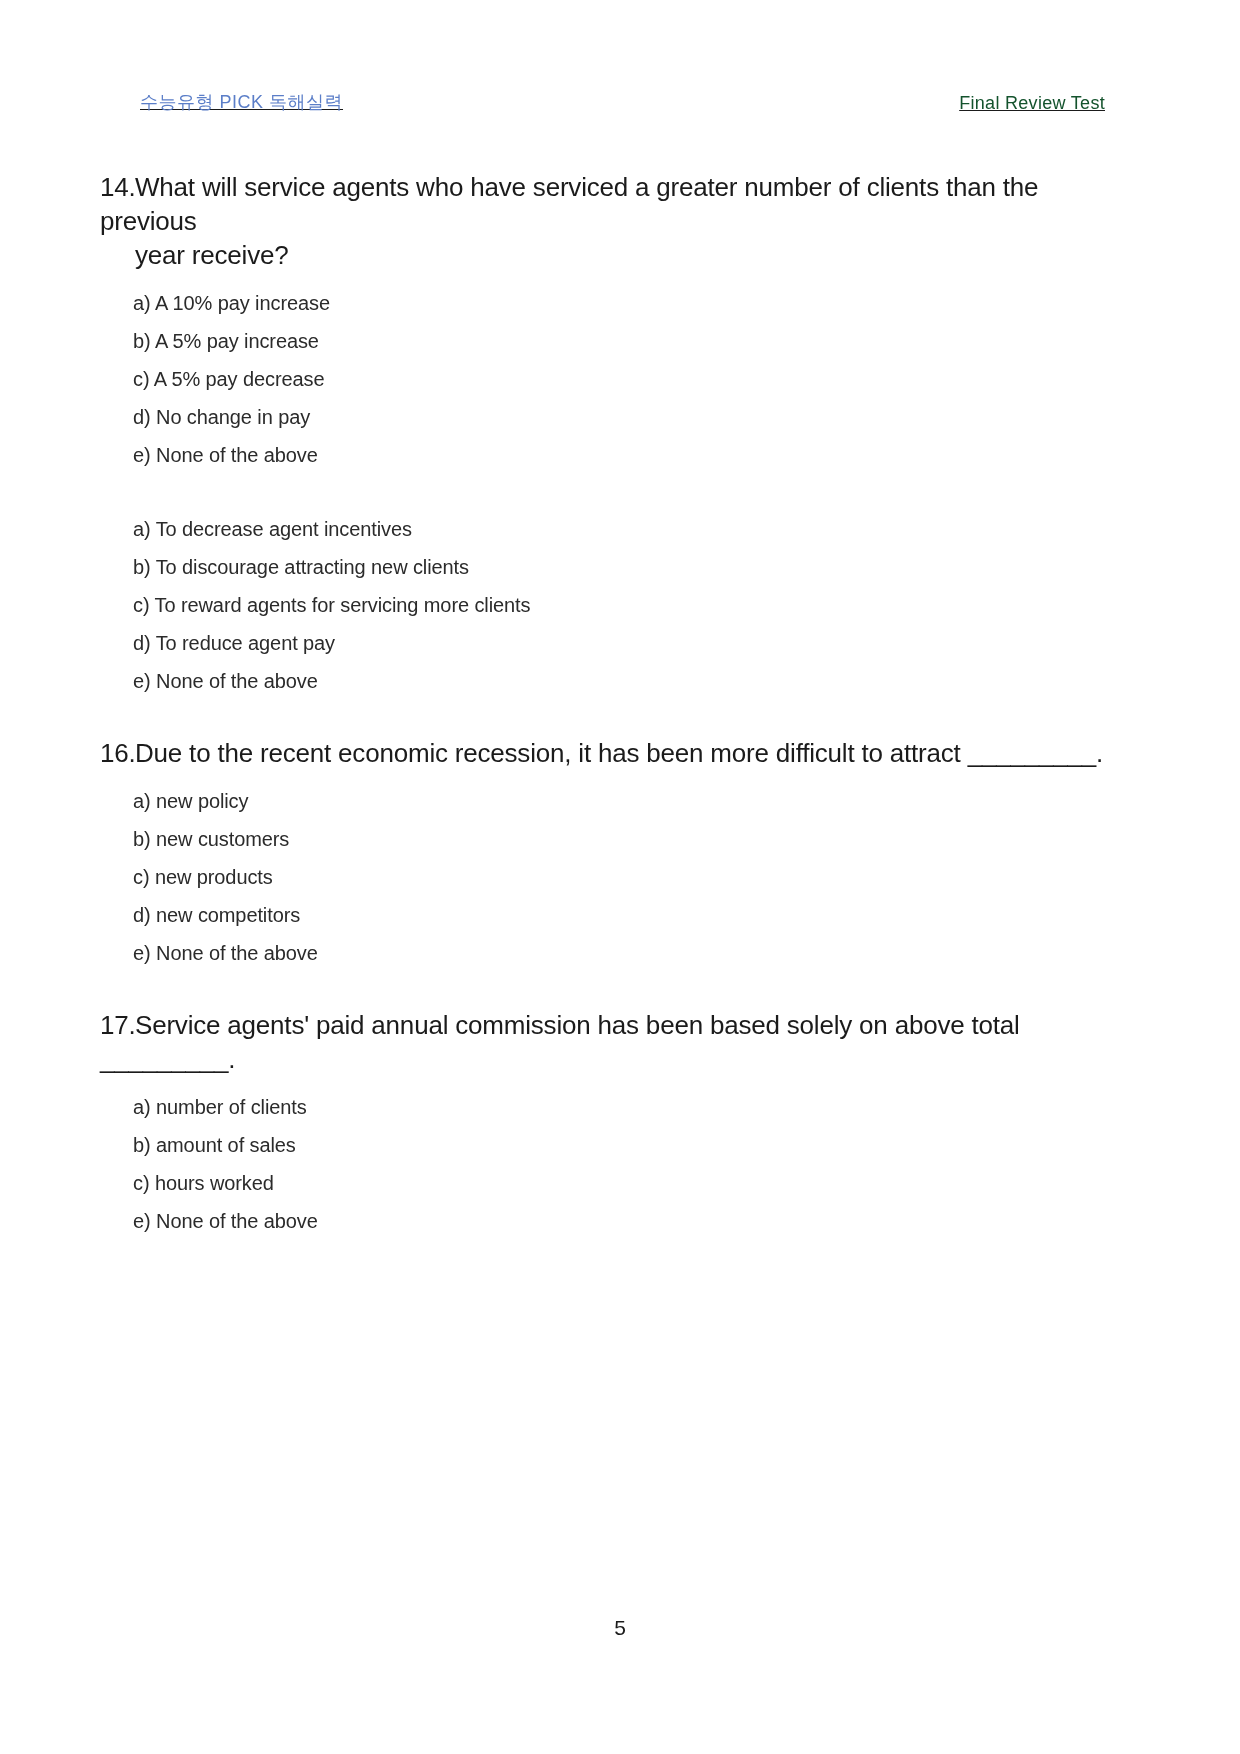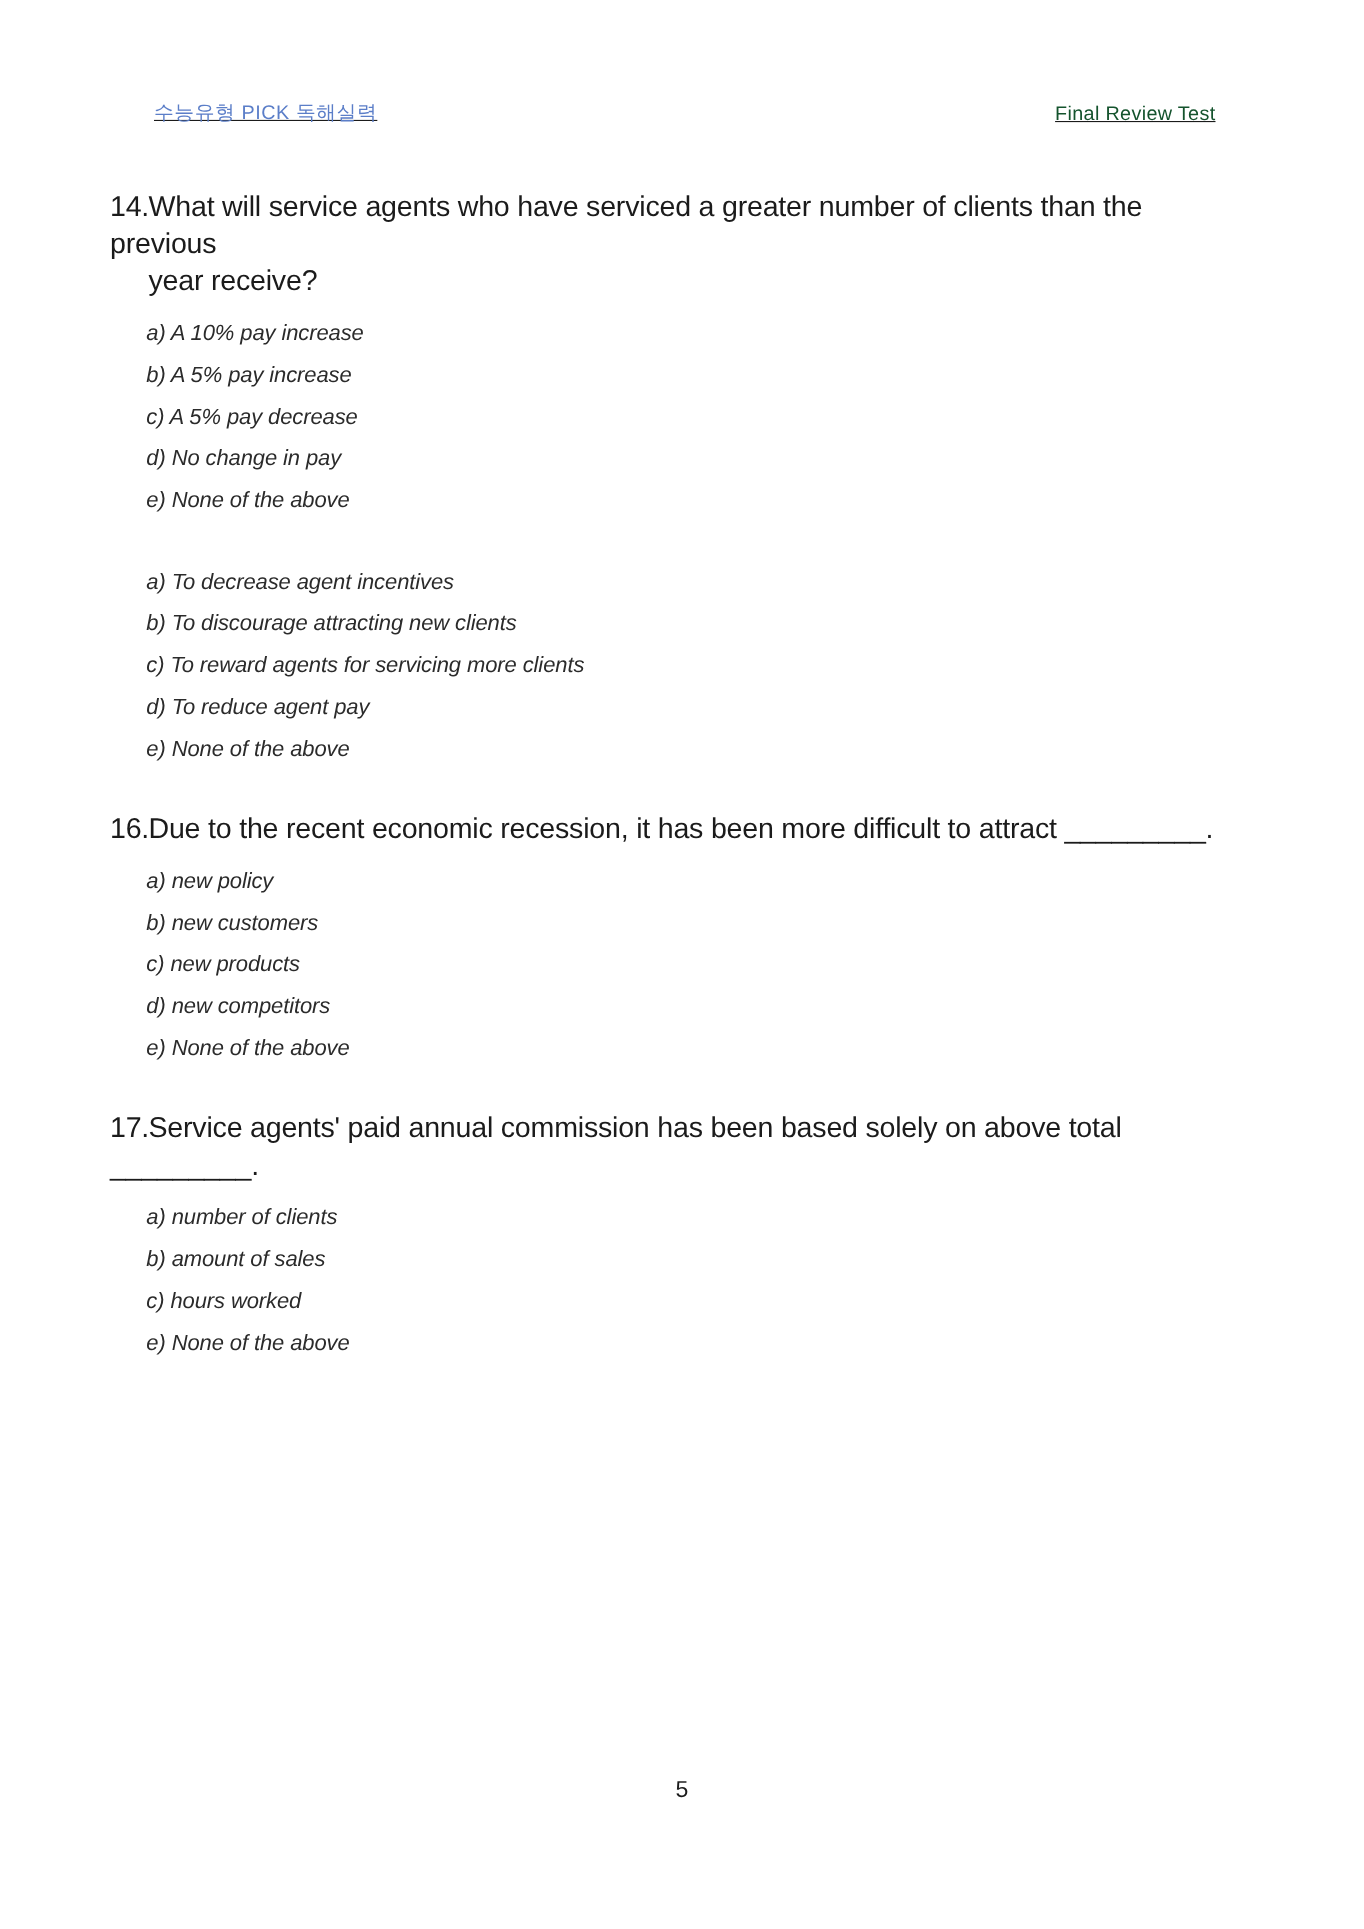--- a/index.html
+++ b/index.html
@@ -58,21 +58,20 @@
   .options {
     margin-top: 12px;
     margin-left: 33px;
   }
   .option {
     font-size: 20px;
     line-height: 38px;
     font-weight: 400;
     color: #2b2b2b;
     letter-spacing: -0.1px;
-    font-style: italic;
   }
   .page-number {
     position: absolute;
     top: 1616px;
     left: 0;
     width: 1240px;
     text-align: center;
     font-size: 21px;
     color: #1b1b1b;
   }

